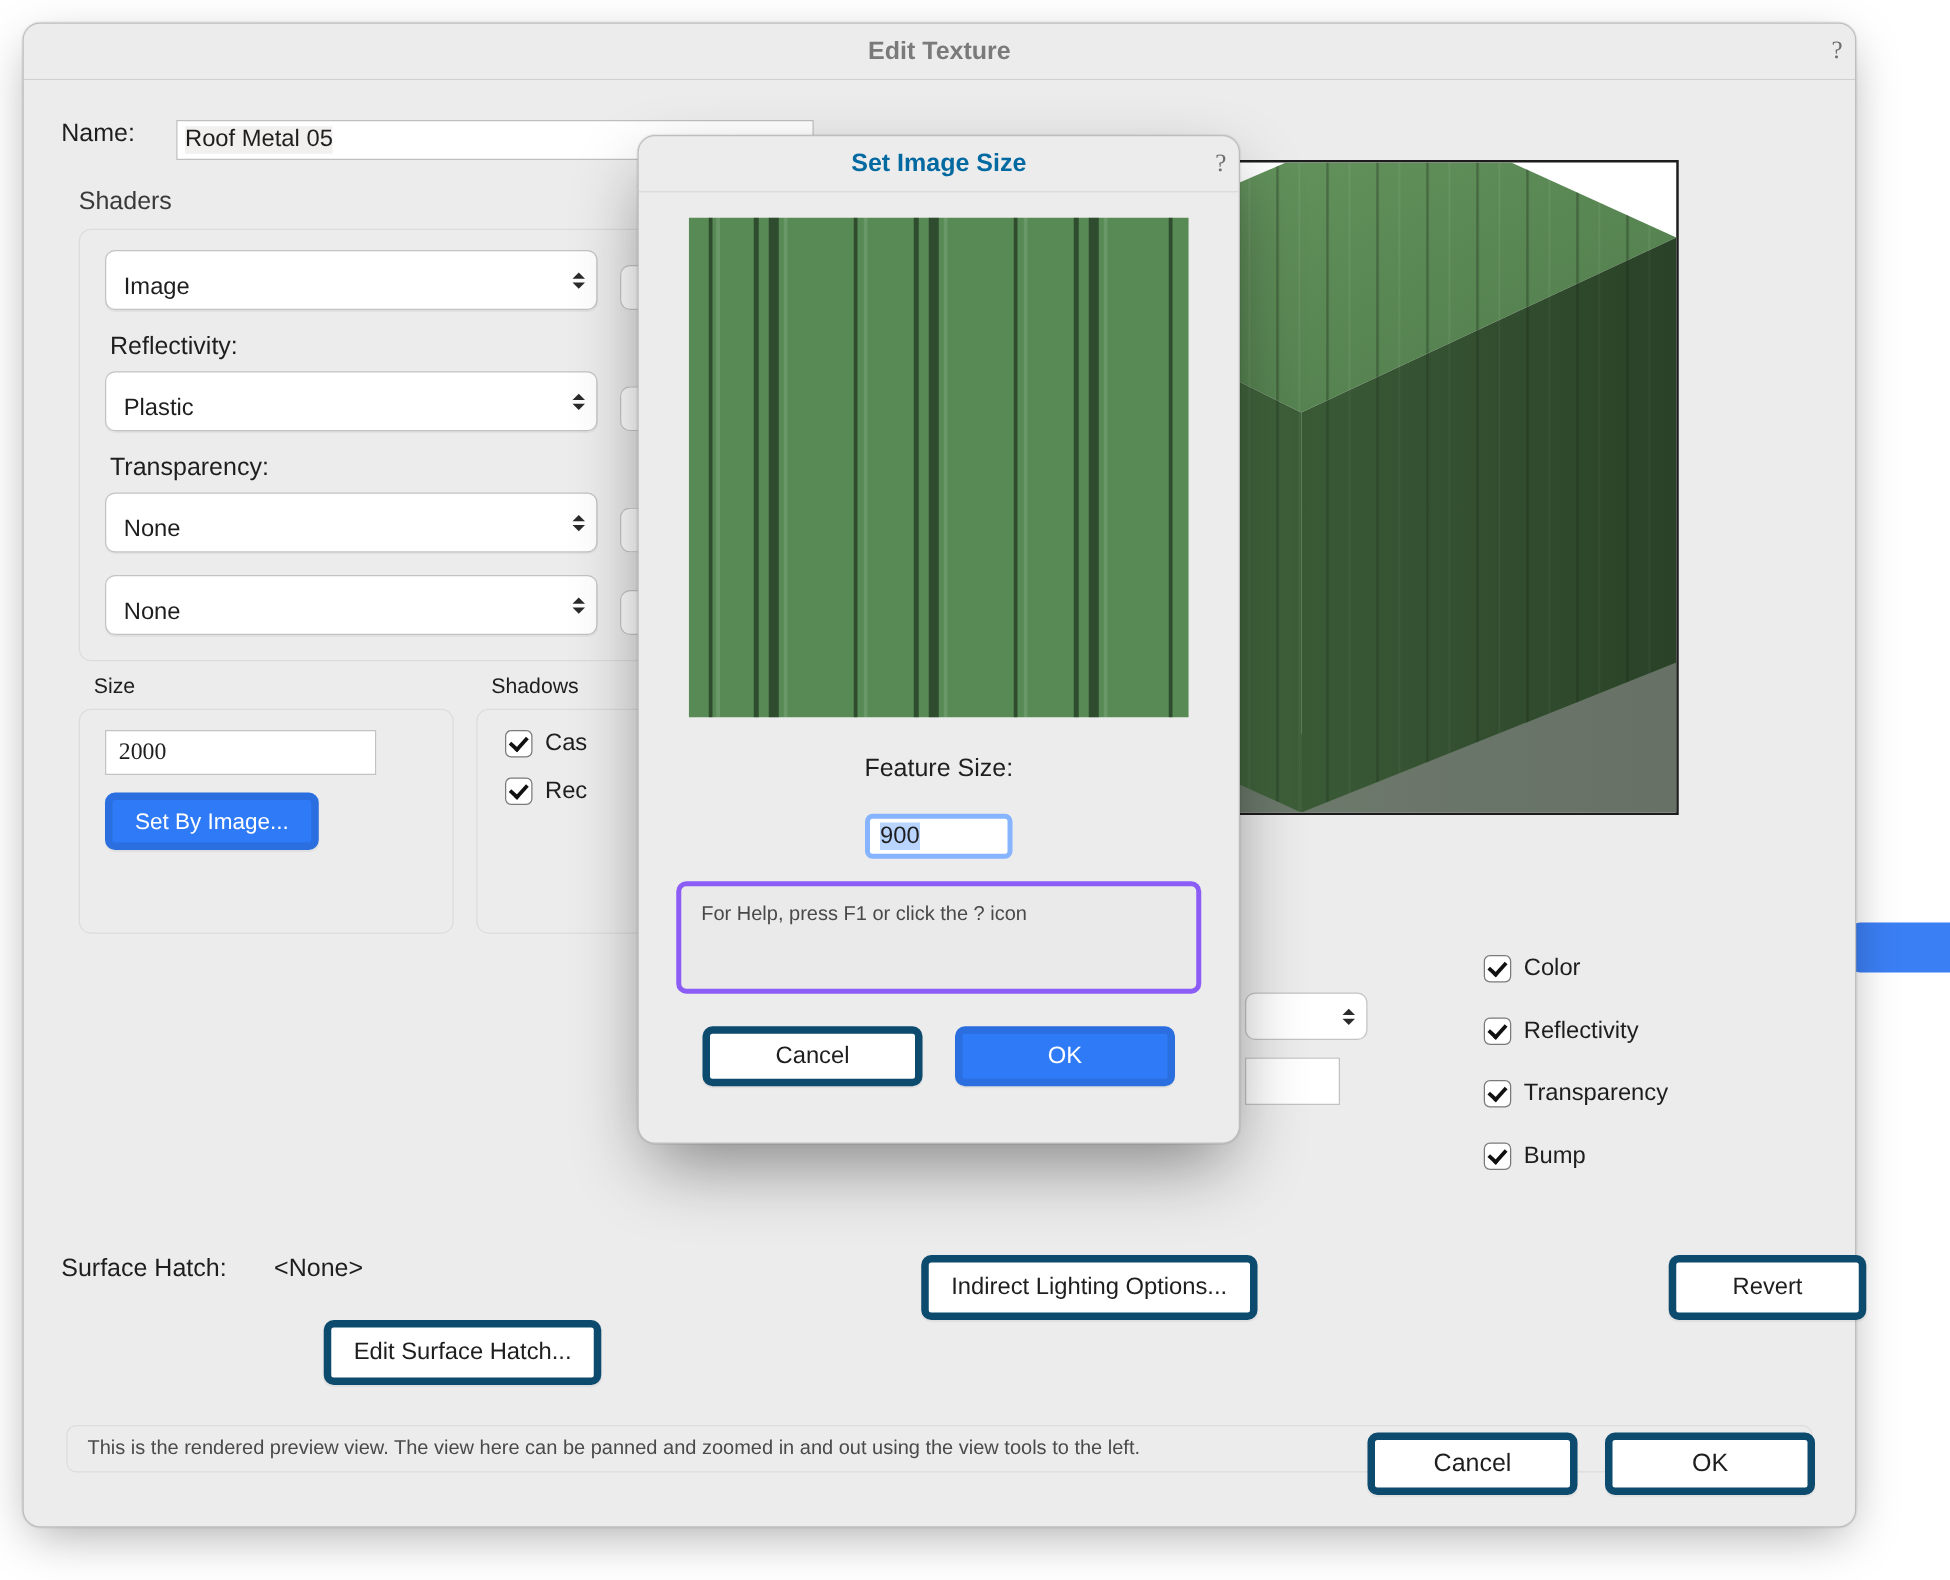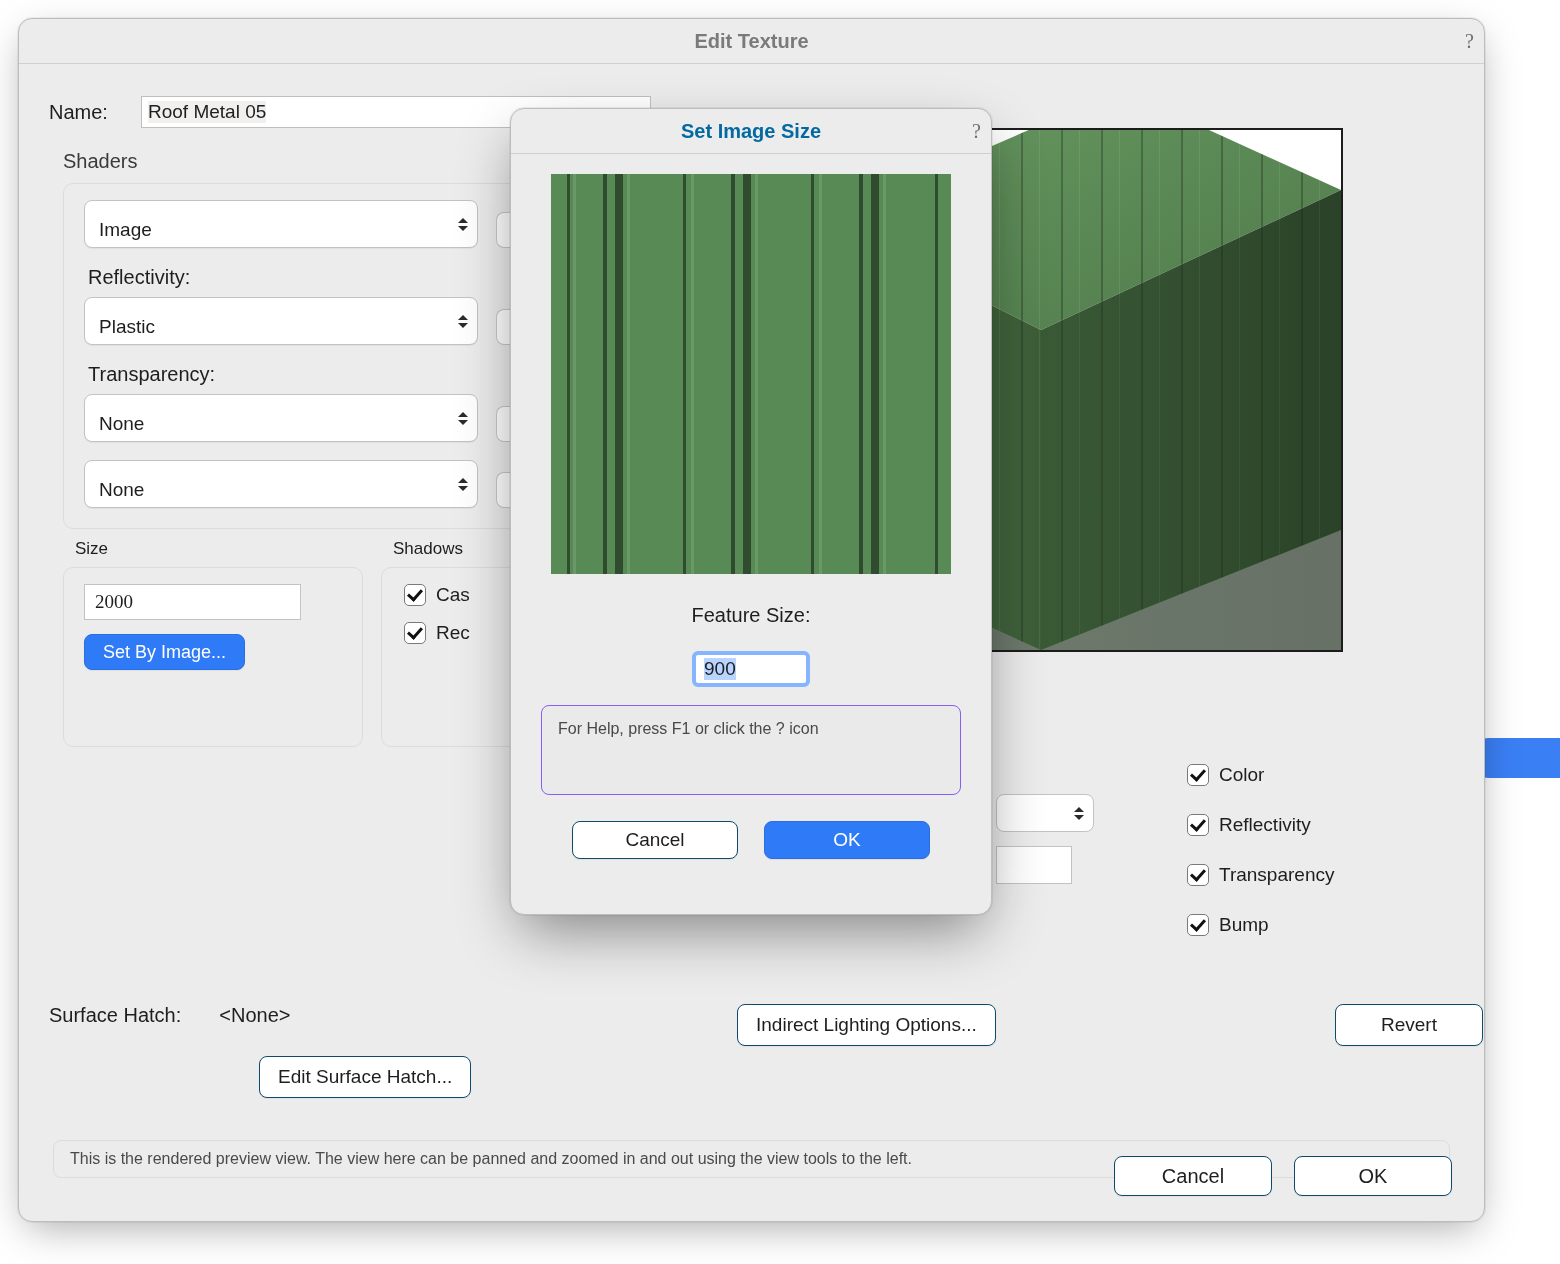--- a/index.html
+++ b/index.html
@@ -14,21 +14,21 @@
        background:#ececec;border:1px solid #bdbdbd;border-radius:14px;
        box-shadow:0 12px 40px -8px rgba(0,0,0,.35),0 0 0 1px rgba(0,0,0,.05);}
   .titlebar{height:44px;border-bottom:1px solid #d0d0d0;display:flex;align-items:center;justify-content:center;
             border-radius:14px 14px 0 0;position:relative;}
   .titlebar .ttl{font-weight:600;color:#7a7a7a;font-size:20px;}
   .help-q{position:absolute;right:10px;top:50%;transform:translateY(-50%);font-family:Georgia,serif;
           font-size:20px;color:#6d6d6d;cursor:help;}
   .body{position:relative;padding:32px 30px 20px 30px;height:calc(100% - 44px);box-sizing:border-box;}
 
   .lbl{font-size:20px;}
-  .row{display:flex;align-items:center;gap:14px;}
+  .row{display:flex;align-items:flex-start;gap:14px;}
   .name-row{margin-bottom:22px;}
   .name-row .lbl{width:78px;}
   .name-input{width:510px;height:32px;border:1px solid #bfbfbf;background:#fff;border-radius:0;
               display:flex;align-items:center;padding:0 6px;box-sizing:border-box;font-size:19px;}
   .name-input span{background:#f2efef;}
 
   .section-h{margin-left:14px;font-size:20px;color:#3a3a3a;margin-bottom:10px;}
   .panel{background:#ececec;border:1px solid #dcdcdc;border-radius:10px;padding:16px 20px;}
   .shaders{margin-left:14px;margin-right:14px;width:740px;}
 
@@ -48,21 +48,21 @@
             border-right:none;}
 
   
   .lower{display:flex;gap:18px;margin-left:14px;margin-right:14px;margin-top:10px;}
   .group{flex:0 0 auto;}
   .group .gh{margin-left:12px;margin-bottom:8px;}
   .gbox{background:#ececec;border:1px solid #dcdcdc;border-radius:10px;padding:16px 20px;}
   .size-box{width:258px;height:146px;}
   .size-in{width:195px;height:34px;border:1px solid #c3c3c3;background:#fff;border-radius:0;
            display:flex;align-items:center;padding:0 10px;font-size:19px;margin-bottom:14px;font-family:Liberation Serif, serif;}
-  .btn{height:34px;border-radius:8px;border:1px solid #0c4a6e;background:#fff;padding:0 18px;
+  .btn{height:34px;border-radius:8px;border:6px solid #0c4a6e;background:#fff;padding:0 18px;
        font-size:18px;display:inline-flex;align-items:center;justify-content:center;cursor:pointer;
        box-shadow:0 1px 1px rgba(0,0,0,.06);}
   .btn.primary{background:#2f7af6;color:#fff;border-color:#2a6ee0;}
   .btn.blue{background:#2f7af6;color:#fff;border-color:#2a6ee0;}
 
   .shadows-box{width:180px;height:146px;padding-left:22px;}
   .check{display:flex;align-items:center;gap:10px;font-size:19px;margin-bottom:16px;}
   .cb{width:20px;height:20px;border:1.5px solid #7a7a7a;border-radius:5px;background:#fff;position:relative;flex:0 0 20px;}
   .cb.checked::after{content:"";position:absolute;left:3px;top:4px;width:11px;height:6px;
                      border-left:3px solid #111;border-bottom:3px solid #111;transform:rotate(-48deg);}
@@ -99,21 +99,21 @@
   .modal-body{padding:20px 30px 22px 30px;position:relative;height:calc(100% - 44px);box-sizing:border-box;
               display:flex;flex-direction:column;}
   .tex-preview{width:400px;height:400px;align-self:center;overflow:hidden;position:relative;flex:0 0 400px;}
   .tex-preview .mtl{position:absolute;inset:0;background:#578a55;}
   .stripe{position:absolute;top:0;bottom:0;background:rgba(0,0,0,.45);}
   .stripe.lite{background:rgba(255,255,255,.12);}
   .fs-row{display:flex;align-items:center;gap:24px;margin-top:30px;flex-direction:column;}
   .fs-in{width:118px;height:36px;border:4px solid #87b4ff;border-radius:6px;background:#fff;
          display:flex;align-items:center;padding:0 8px;font-size:19px;box-sizing:border-box;}
   .fs-in span{background:#b8d4ff;}
-  .help-box{margin-top:18px;border:1px solid #8b5cf6;border-radius:8px;background:#eaeaea;
+  .help-box{margin-top:18px;border:4px solid #8b5cf6;border-radius:8px;background:#eaeaea;
             padding:14px 16px;font-size:16px;color:#494949;height:90px;box-sizing:border-box;}
   .modal-footer{display:flex;gap:26px;justify-content:center;margin-top:26px;}
   .modal-footer .btn{width:128px;height:36px;font-size:19px;}
 </style>
 </head>
 <body>
 
 <div class="bg-stub1"></div>
 <div class="bg-pill"></div>
 

